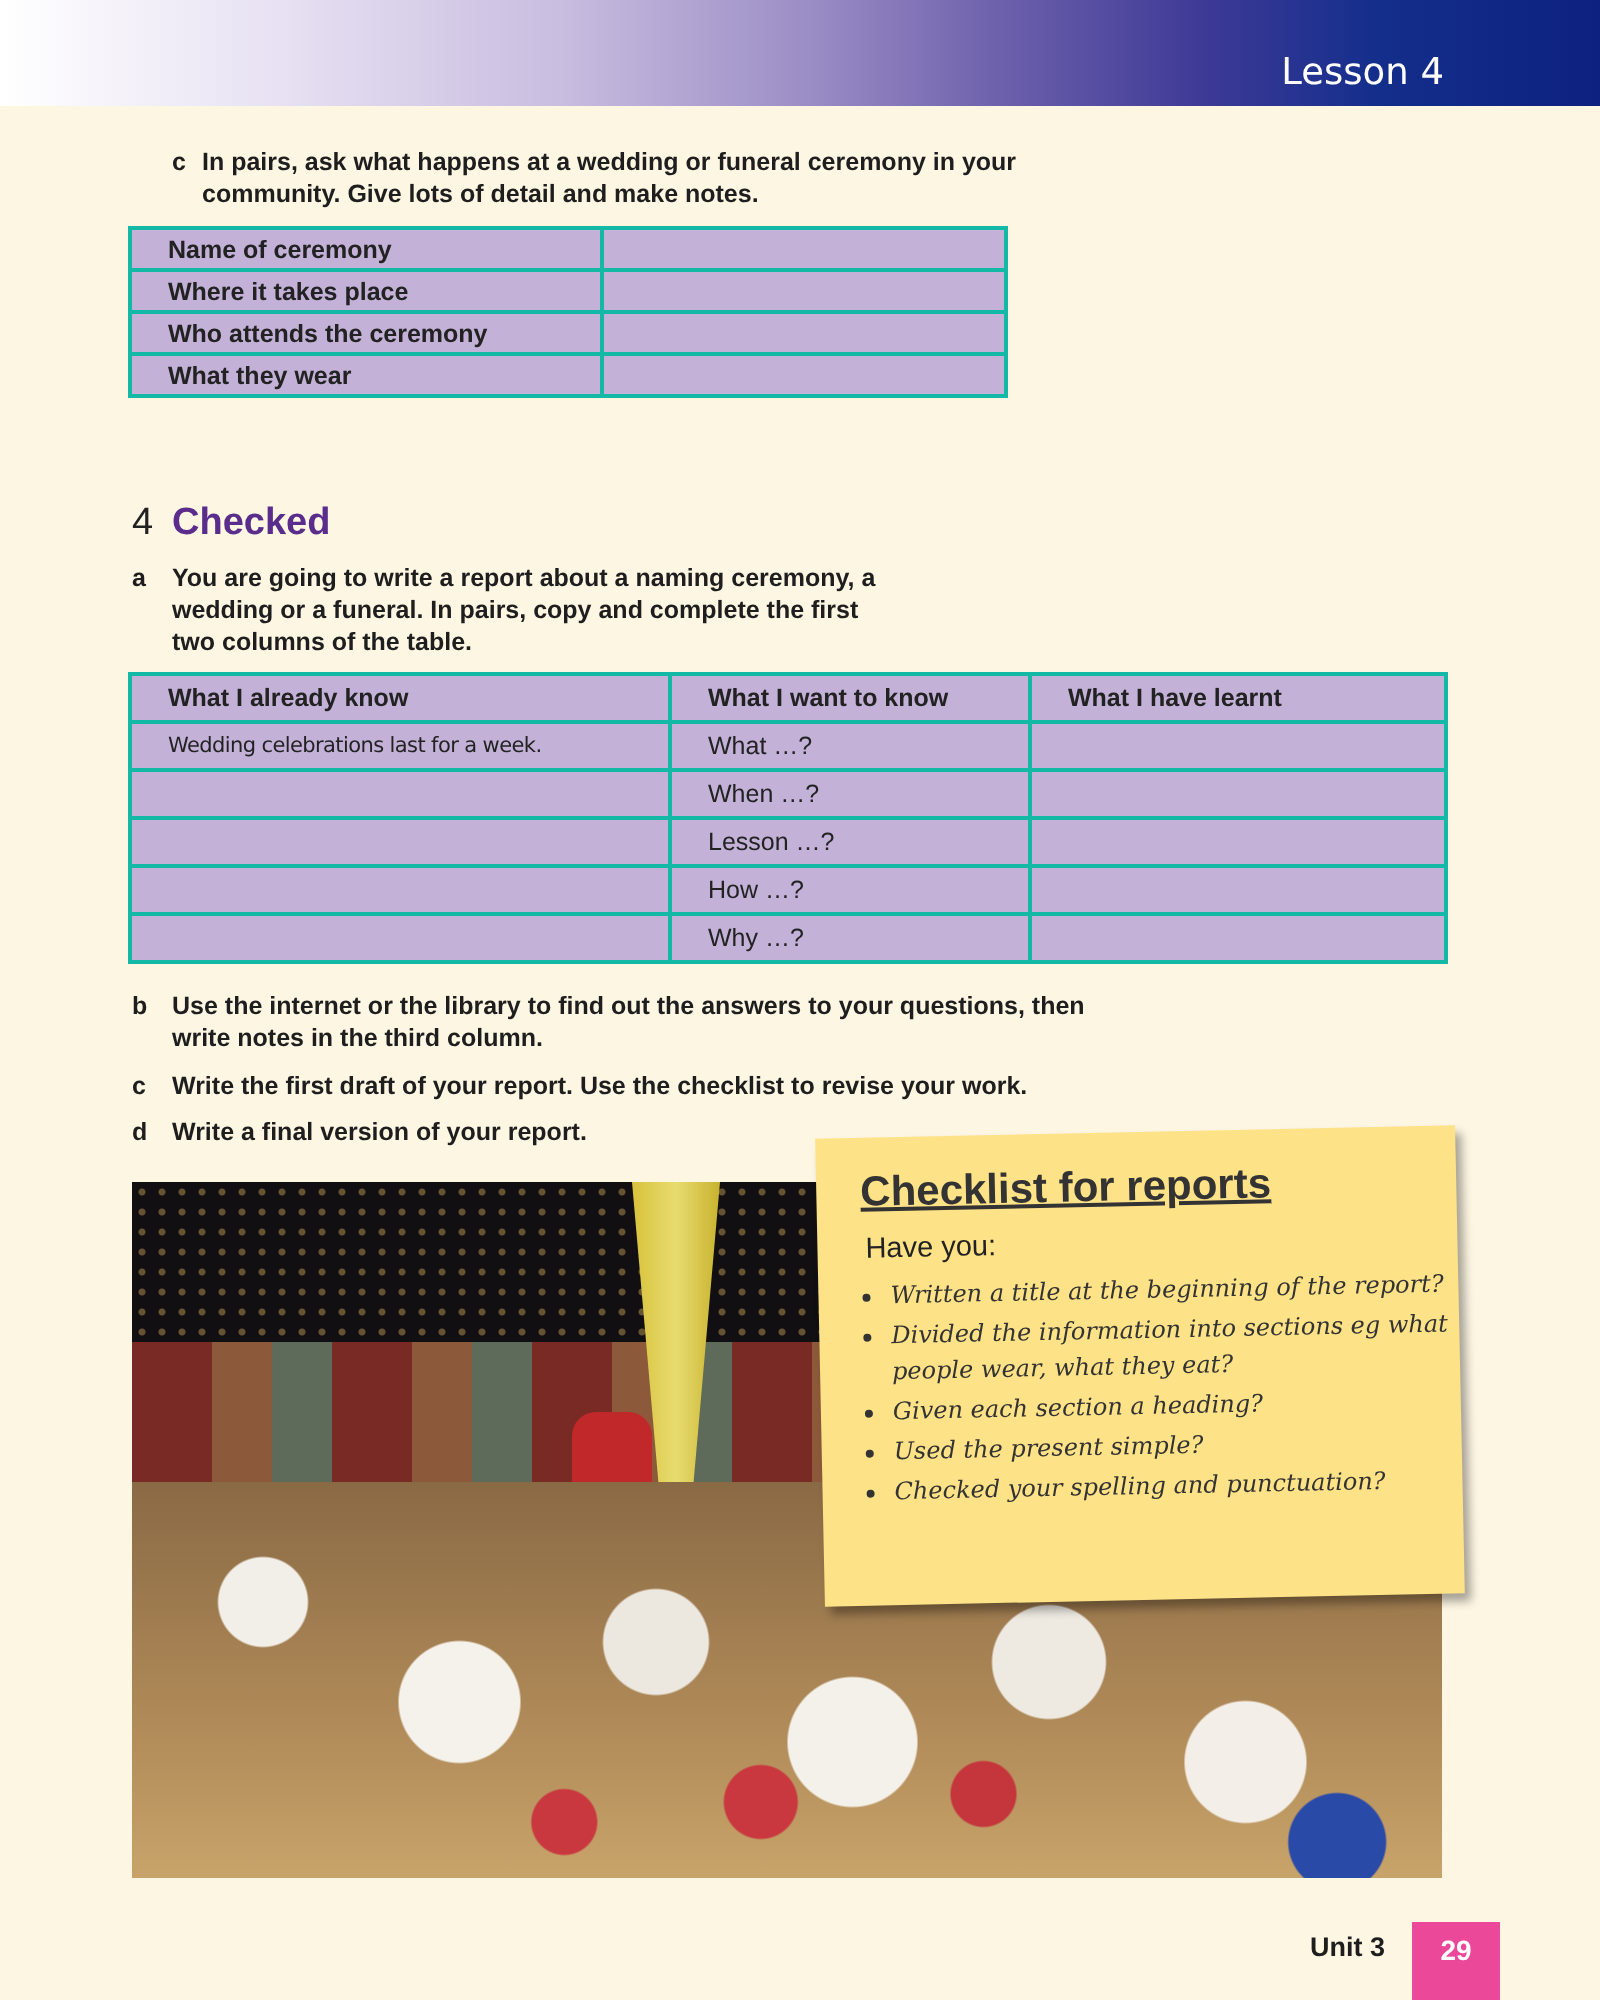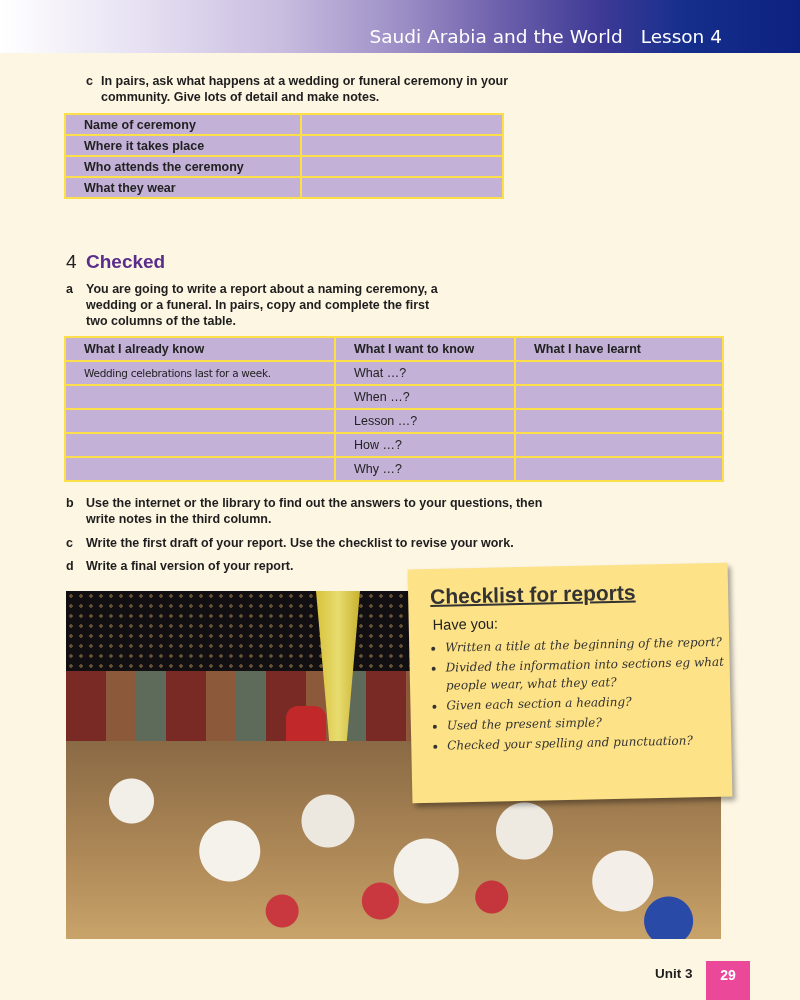--- a/index.html
+++ b/index.html
@@ -20,21 +20,21 @@
   }
   .task {
     position:absolute; font-size:12.5px; font-weight:bold; line-height:16px;
   }
   .task .letter { position:absolute; left:0; top:0; }
   .task .txt { display:block; }
   .cond { font-family:"Liberation Sans Narrow","Liberation Sans", sans-serif; }
 
   table.purple {
     position:absolute; border-collapse:separate; border-spacing:2px;
-    background:#fde047;
+    background:#14b8a6;
   }
   table.purple td {
     background:#c3b1d8; padding:0 0 0 18px; font-size:12.5px;
     font-weight:bold; color:#222; height:19px; vertical-align:middle;
   }
   #t1 { left:64px; top:113px; }
   #t1 td.c1 { width:216px; }
   #t1 td.c2 { width:200px; padding:0; }
   #t2 { left:64px; top:336px; }
   #t2 td { height:22px; }
@@ -88,21 +88,20 @@
   .note li { margin:0 0 2px 0; }
 
   .footer-unit { position:absolute; left:655px; top:966px; font-size:13.5px; font-weight:bold; color:#1e1e1e; }
   .footer-page { position:absolute; left:706px; top:961px; width:44px; height:39px; background:#ec4899; color:#fff; font-size:14px; font-weight:bold; text-align:center; line-height:28px; }
 </style>
 </head>
 <body>
 
 <div class="header">
   <div class="hdr-text">
-    <span>Saudi Arabia and the World</span>
     <span>Lesson 4</span>
   </div>
 </div>
 
 <div class="task cond" style="left:86px; top:73px; width:430px;">
   <span class="letter">c</span>
   <span class="txt" style="padding-left:15px;">In pairs, ask what happens at a wedding or funeral ceremony in your community. Give lots of detail and make notes.</span>
 </div>
 
 <table class="purple" id="t1">

